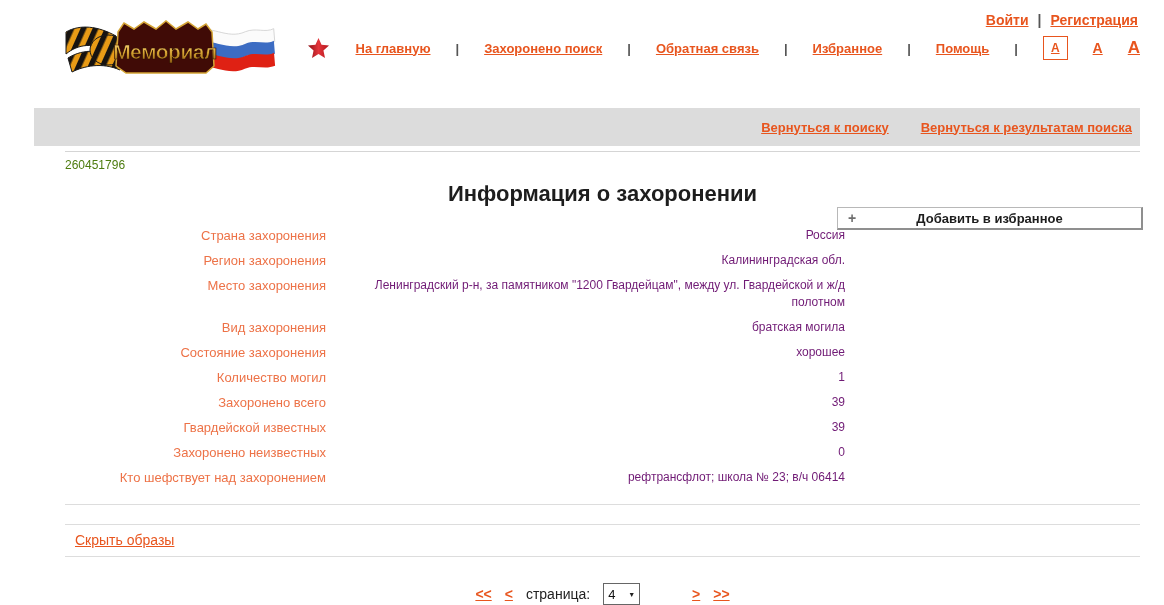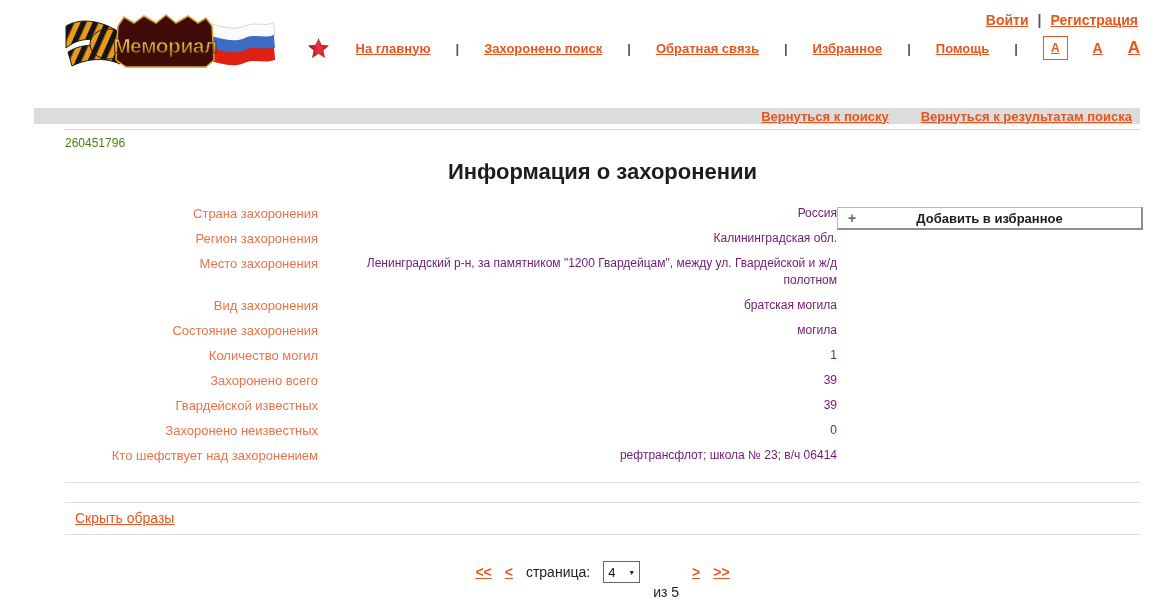--- a/index.html
+++ b/index.html
@@ -7,55 +7,55 @@
   body {
     width:1164px; height:605px; position:relative; overflow:hidden;
     font-family:"Liberation Sans", sans-serif; color:#333;
   }
   .lnk { color:#e8551e; text-decoration:underline; cursor:pointer; }
   .bold { font-weight:bold; }
   .sep { color:#555; }
 
   
   .header { position:relative; height:108px; }
-  .logo { position:absolute; left:62px; top:10px; cursor:pointer; }
+  .logo { position:absolute; left:62px; top:16px; cursor:pointer; }
   .auth { position:absolute; right:26px; top:12px; display:flex; align-items:center; gap:9px;
           font-size:14px; font-weight:bold; }
   .nav { position:absolute; right:24px; top:36px; display:flex; align-items:center; gap:25px;
          font-size:13px; font-weight:bold; }
   .star-wrap { display:flex; align-items:center; margin-right:2px; }
   .fs { color:#e8551e; font-weight:bold; text-decoration:underline; cursor:pointer; }
   .fs1 { font-size:12px; border:1px solid #e8551e; padding:4px 7px; }
   .fs2 { font-size:14px; }
   .fs3 { font-size:17px; }
 
   
   .toolbar {
-    margin:0 24px 0 34px; height:16px; background:#dcdcdc;
+    margin:0 24px 0 34px; height:38px; background:#dcdcdc;
     display:flex; justify-content:flex-end; align-items:center; gap:32px;
     padding-right:8px; font-size:13px; font-weight:bold;
   }
   .thinline { margin:5px 24px 0 65px; border-top:1px solid #d5d5d5; }
 
   
   .record-id { margin:6px 0 0 65px; font-size:12px; color:#4d7c0f; }
   .title { width:1075px; margin:8px 0 0 65px; text-align:center;
            font-size:22px; font-weight:bold; color:#1d1d1d; line-height:27px; }
 
   .fav-btn {
     position:absolute; left:837px; top:207px; width:306px; height:23px;
     background:#fff; border:1px solid #b8b8b8; border-right:2px solid #8f8f8f;
     border-bottom:2px solid #8f8f8f; display:flex; align-items:center; cursor:pointer;
   }
   .fav-plus { width:28px; text-align:center; color:#6e6e6e; font-size:14px; font-weight:bold; }
   .fav-label { flex:1; text-align:center; padding-right:28px;
                font-size:13px; font-weight:bold; color:#1d1d1d; }
 
   .fields { margin-top:16px; }
-  .frow { display:flex; padding:4px 0; }
+  .frow { display:flex; padding:4px 8px; }
   .flabel { width:253px; margin-left:65px; text-align:right;
             color:#ed7247; font-size:13px; line-height:17px; }
   .fvalue { margin-left:19px; width:500px; font-size:12px; line-height:17px; color:#701a75;text-align:right; }
 
   .divider { margin:0 24px 0 65px; border-top:1px solid #ddd; }
   .div1 { margin-top:14px; }
   .div2 { margin-top:19px; }
   .div3 { margin-top:7px; }
 
   .hide-link-row { margin:6px 0 0 75px; }
@@ -171,21 +171,21 @@
   <div class="frow">
     <div class="flabel">Место захоронения</div>
     <div class="fvalue">Ленинградский р-н, за памятником "1200 Гвардейцам", между ул. Гвардейской и ж/д полотном</div>
   </div>
   <div class="frow">
     <div class="flabel">Вид захоронения</div>
     <div class="fvalue">братская могила</div>
   </div>
   <div class="frow">
     <div class="flabel">Состояние захоронения</div>
-    <div class="fvalue">могила</div>
+    <div class="fvalue">хорошее</div>
   </div>
   <div class="frow">
     <div class="flabel">Количество могил</div>
     <div class="fvalue">1</div>
   </div>
   <div class="frow">
     <div class="flabel">Захоронено всего</div>
     <div class="fvalue">39</div>
   </div>
   <div class="frow">

